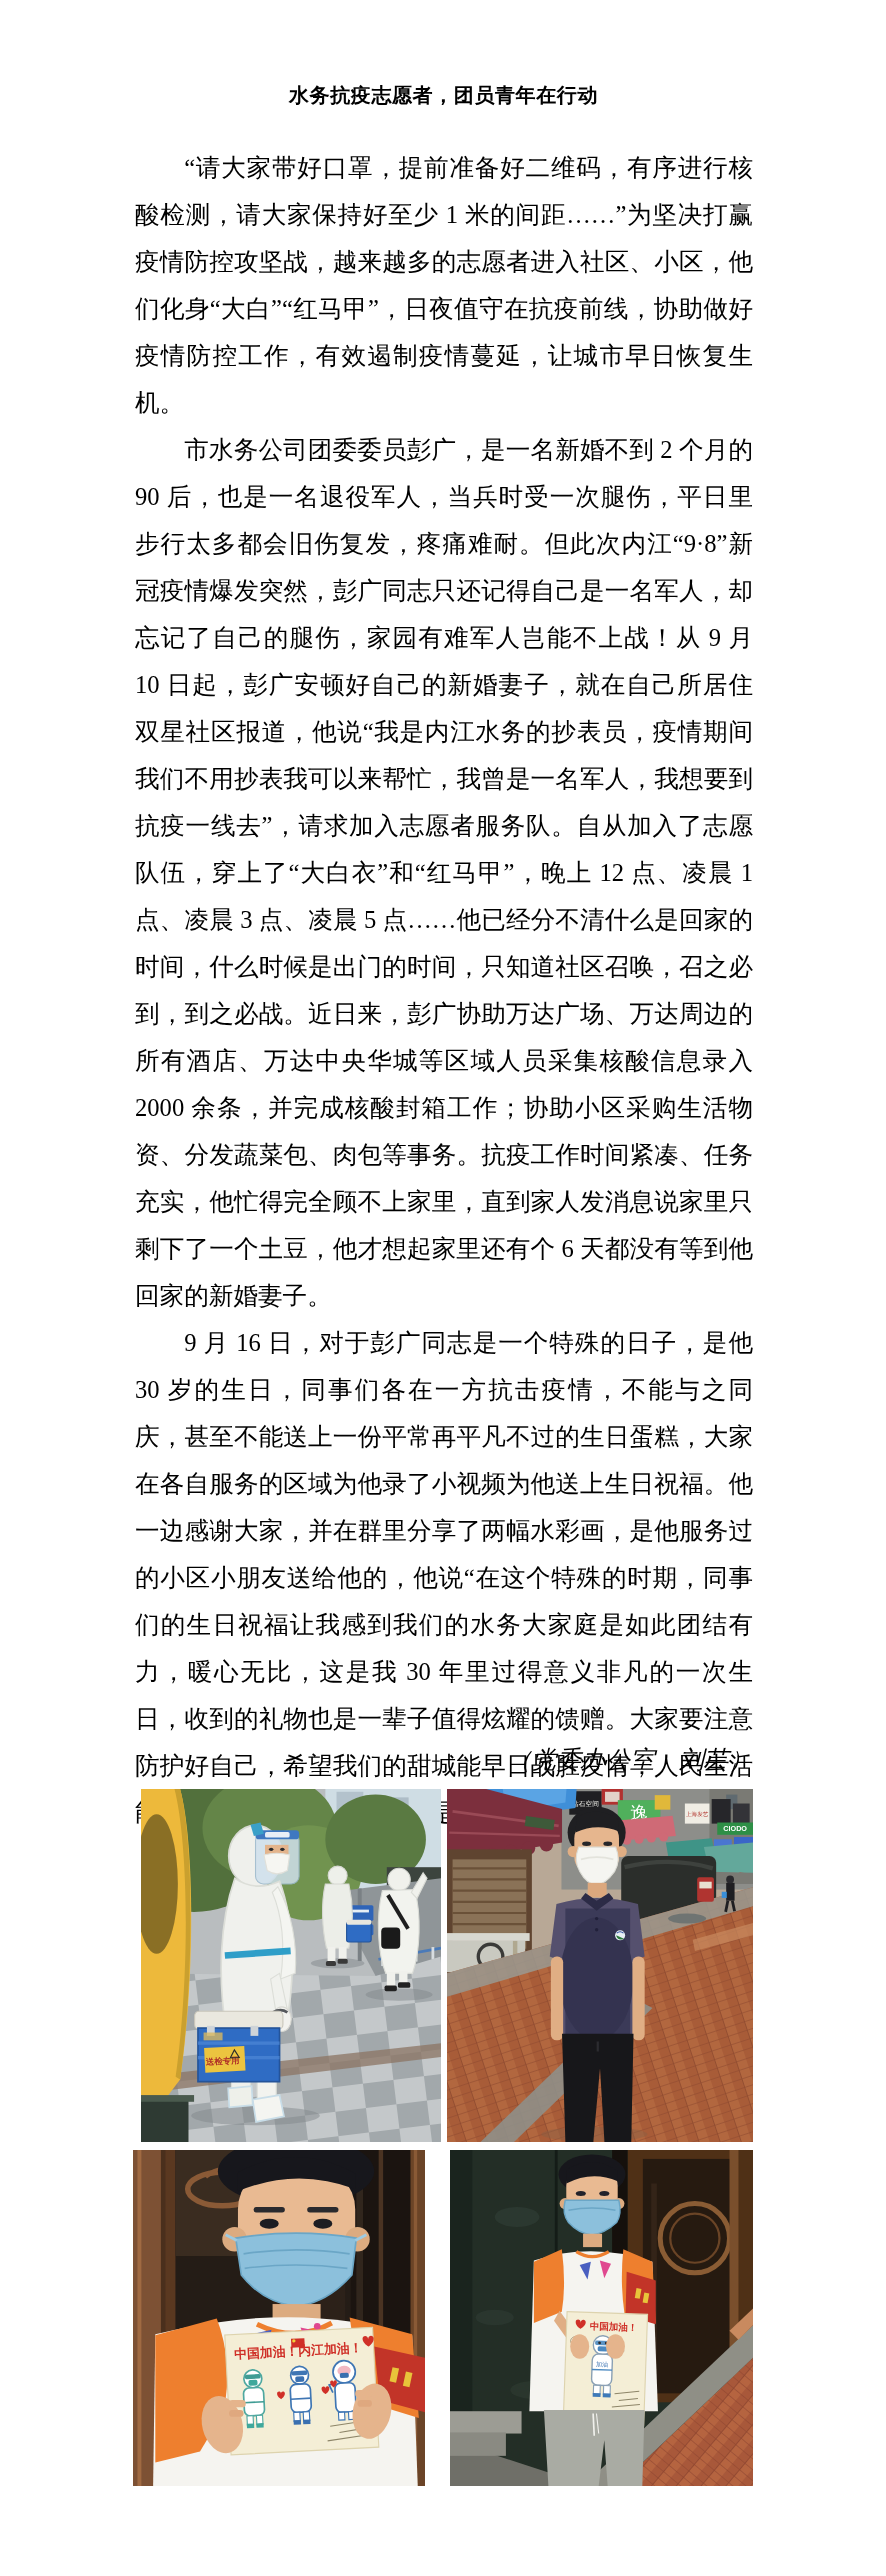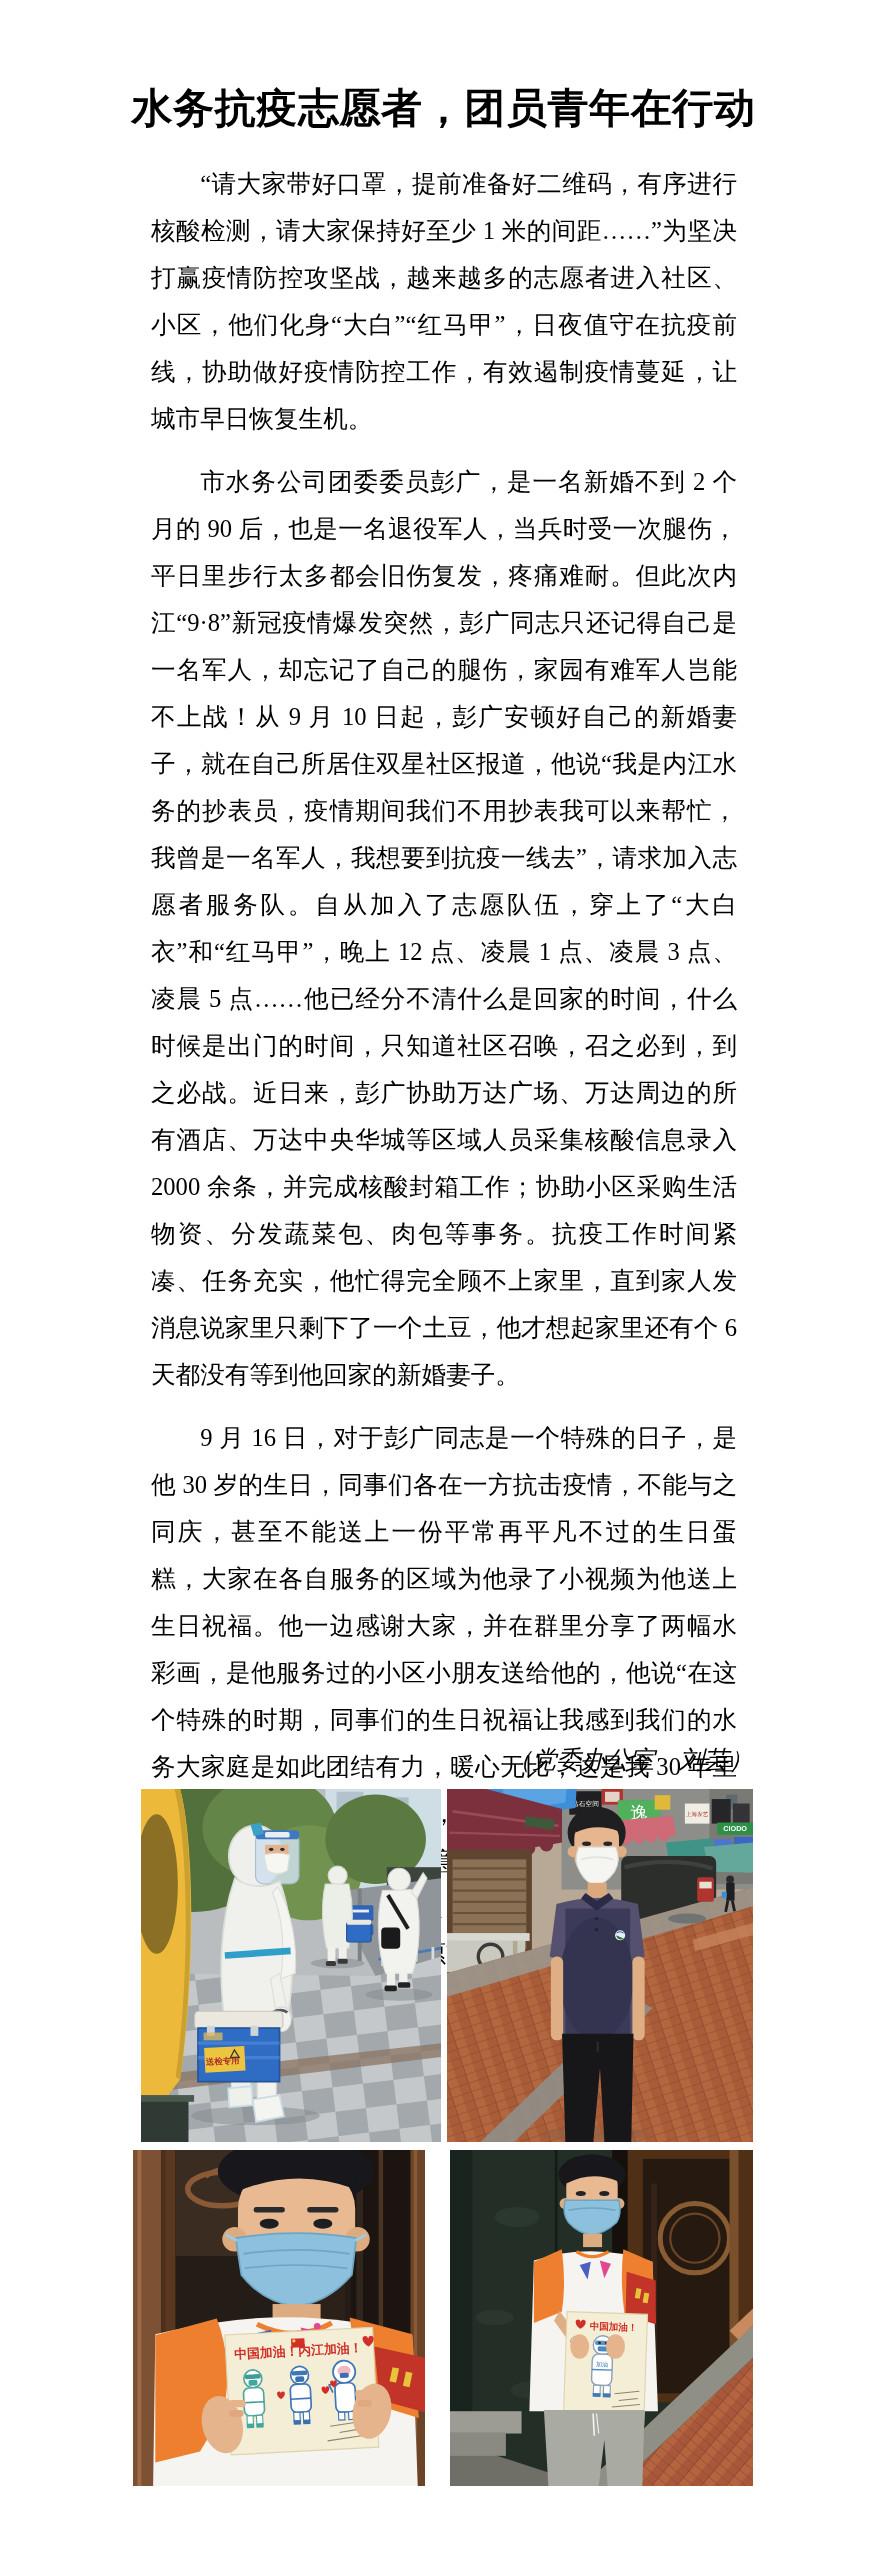--- a/index.html
+++ b/index.html
@@ -1,23 +1,23 @@
 <!DOCTYPE html>
 <html style="font-size:9px"><head>
 <meta charset="utf-8">
 <style>
   html,body{margin:0;padding:0;background:#ffffff;}
   body{position:relative;width:887px;height:2576px;overflow:hidden;
        font-family:"Liberation Serif","DejaVu Serif",serif;color:#000;}
   .title{position:absolute;top:83px;left:0;width:887px;margin:0;text-align:center;
          font-family:"Liberation Sans","DejaVu Sans",sans-serif;font-weight:bold;
-         font-size:41px;line-height:1.25;letter-spacing:0.6px;}
+         font-size:20px;line-height:1.25;letter-spacing:0.6px;}
   .body-text{position:absolute;top:144px;left:135px;width:618px;
              font-size:24.6px;line-height:47px;text-align:justify;}
-  .body-text p{margin:16px;text-indent:2em;}
+  .body-text p{margin:0;text-indent:2em;}
   .byline{position:absolute;top:1743px;left:135px;width:618px;text-align:right;
           font-size:24.6px;line-height:34px;font-style:italic;}
   figure.photo{position:absolute;margin:0;padding:0;overflow:hidden;}
   figure.photo svg{display:block;width:100%;height:100%;}
   .photo1{left:141px;top:1789px;width:300px;height:353px;}
   .photo2{left:447px;top:1789px;width:306px;height:353px;}
   .photo3{left:133px;top:2150px;width:292px;height:336px;}
   .photo4{left:450px;top:2150px;width:303px;height:336px;}
   text{font-family:"Liberation Sans","DejaVu Sans",sans-serif;}
 </style>

